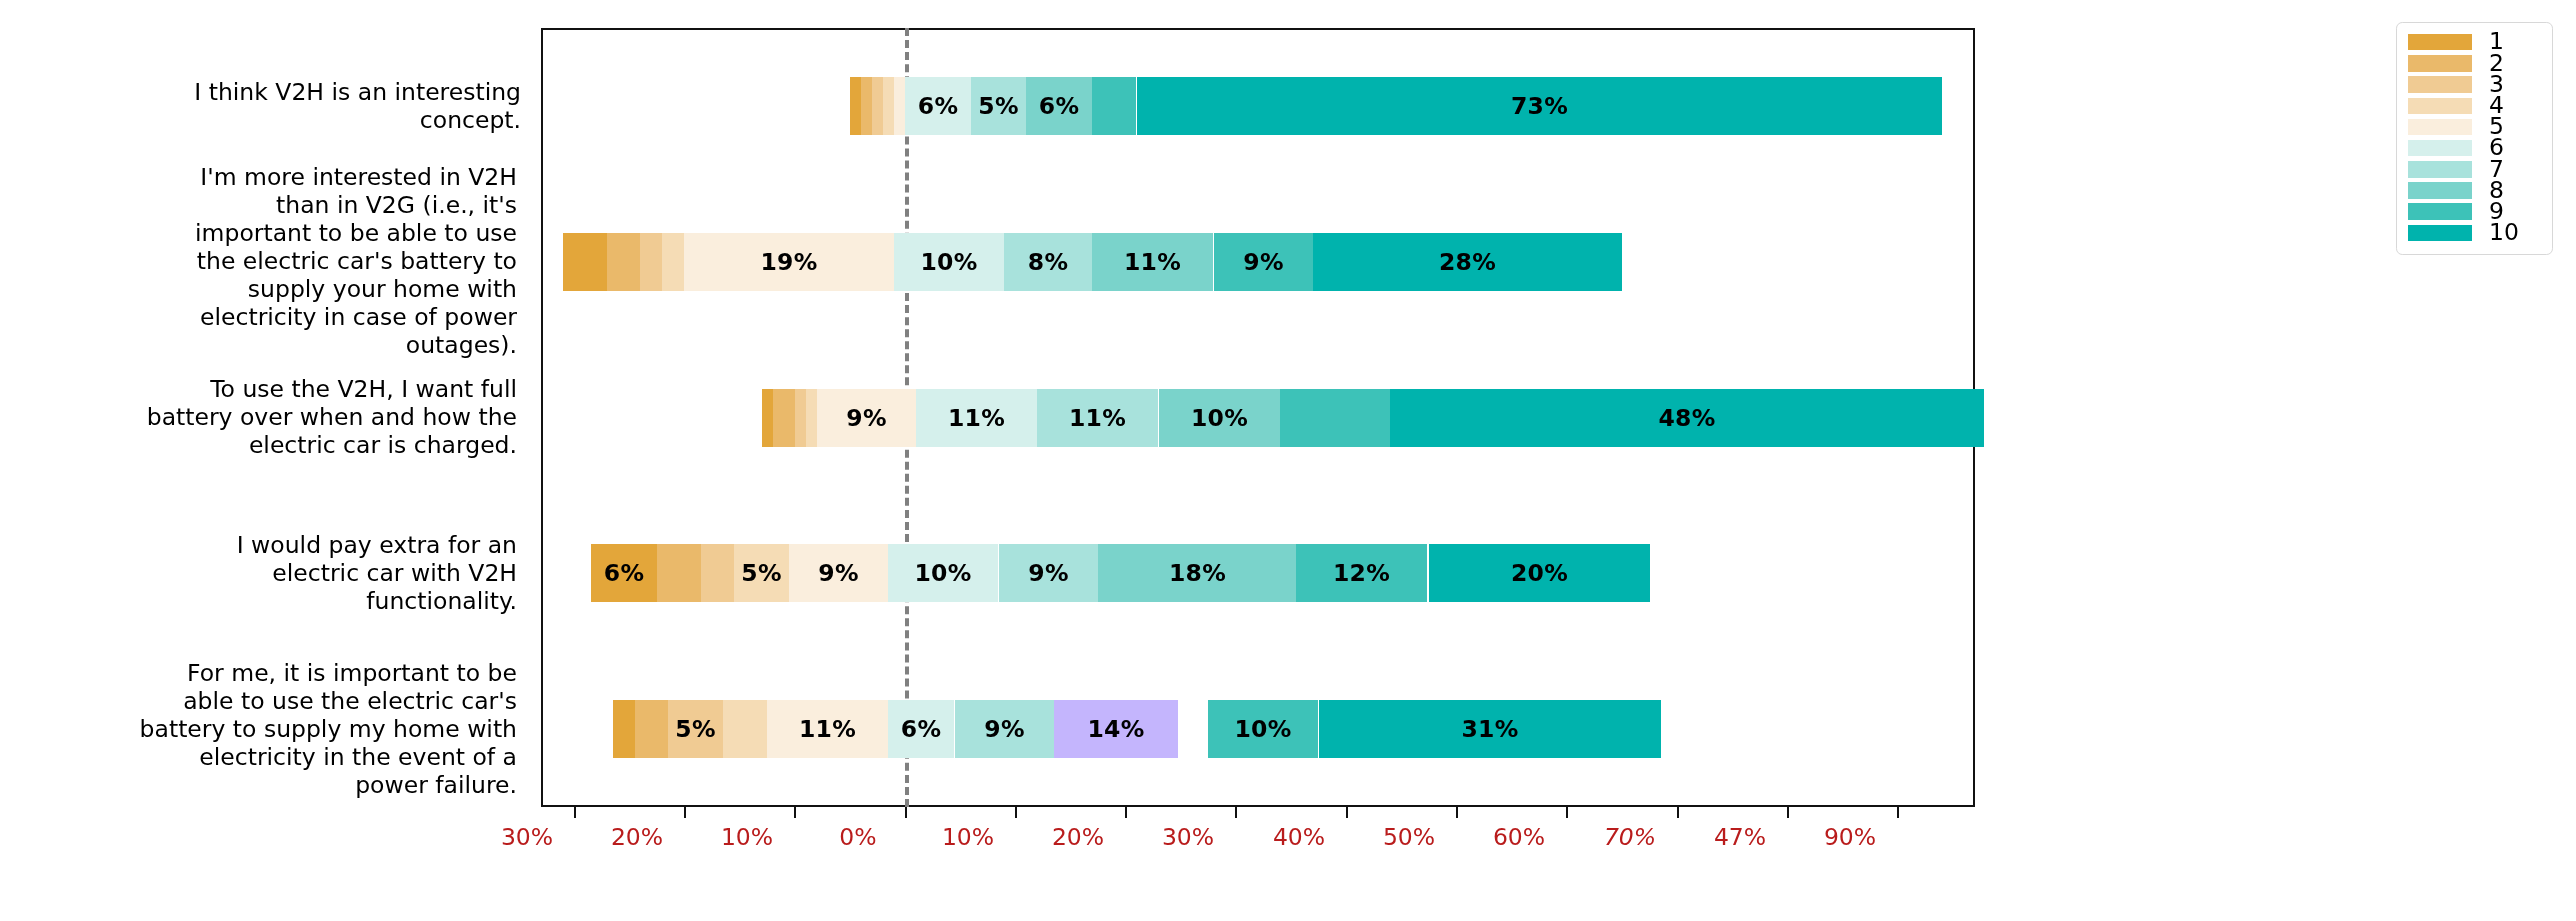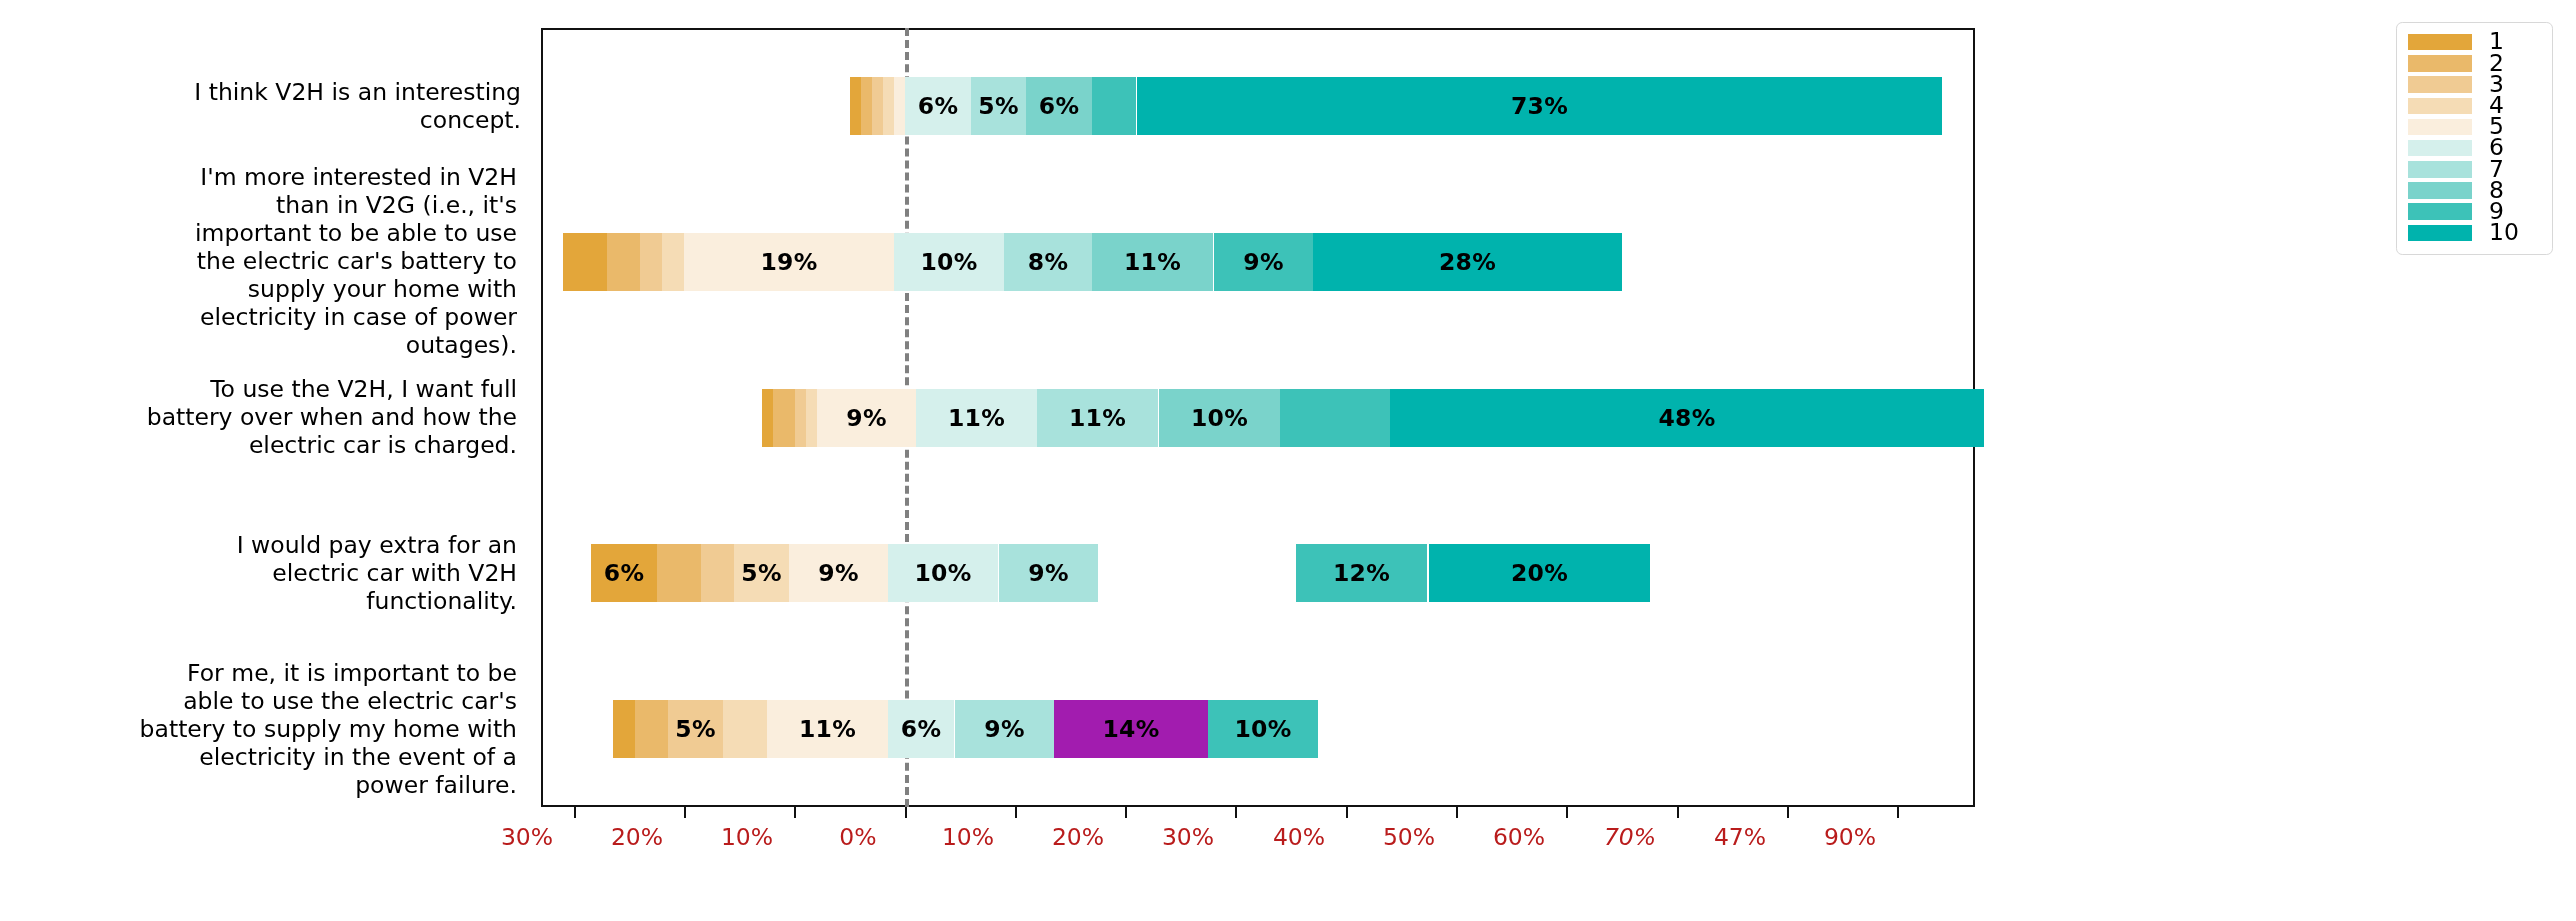--- a/index.html
+++ b/index.html
@@ -172,20 +172,23 @@
         </div>
         <div class="seg" style="left: 248px; width: 99px; background: rgb(250, 238, 221);">
           <span>9%</span>
         </div>
         <div class="seg" style="left: 347px; width: 110px; background: rgb(213, 240, 236);">
           <span>10%</span>
         </div>
         <div class="seg" style="left: 458px; width: 99px; background: rgb(168, 226, 220);">
           <span>9%</span>
         </div>
+        <div class="seg" style="left: 557px; width: 199px; background: rgb(122, 211, 203);">
+          <span>18%</span>
+        </div>
         <div class="seg" style="left: 755px; width: 131px; background: rgb(61, 194, 184);">
           <span>12%</span>
         </div>
         <div class="seg" style="left: 888px; width: 221px; background: rgb(0, 179, 173);">
           <span>20%</span>
         </div>
       </div>
       <div class="bar-row" style="top: 700px; width: 1434px; left: 541px;">
         <div class="seg" style="left: 72px; width: 22px; background: rgb(227, 166, 58);"></div>
         <div class="seg" style="left: 94px; width: 33px; background: rgb(234, 185, 106);"></div>
@@ -195,25 +198,28 @@
         <div class="seg" style="left: 182px; width: 44px; background: rgb(245, 220, 181);"></div>
         <div class="seg" style="left: 226px; width: 121px; background: rgb(250, 238, 221);">
           <span>11%</span>
         </div>
         <div class="seg" style="left: 347px; width: 66px; background: rgb(213, 240, 236);">
           <span>6%</span>
         </div>
         <div class="seg" style="left: 414px; width: 99px; background: rgb(168, 226, 220);">
           <span>9%</span>
         </div>
-        <div class="seg" style="left: 513px; width: 154px; background: #a21caf;">
+        <div class="seg" style="left: 513px; width: 124px; background: #c4b5fd;">
           <span>14%</span>
         </div>
         <div class="seg" style="left: 667px; width: 110px; background: rgb(61, 194, 184);">
           <span>10%</span>
+        </div>
+        <div class="seg" style="left: 778px; width: 342px; background: rgb(0, 179, 173);">
+          <span>31%</span>
         </div>
       </div>
     </div>
   <div id="cats">
       <div class="cat-label" style="width: 486px; left: 35px; right: auto; top: 78px;">I think V2H is an interesting
 concept.</div>
       <div class="cat-label" style="width: 486px; left: 31px; right: auto; top: 163px;">I'm more interested in V2H
 than in V2G (i.e., it's
 important to be able to use
 the electric car's battery to

